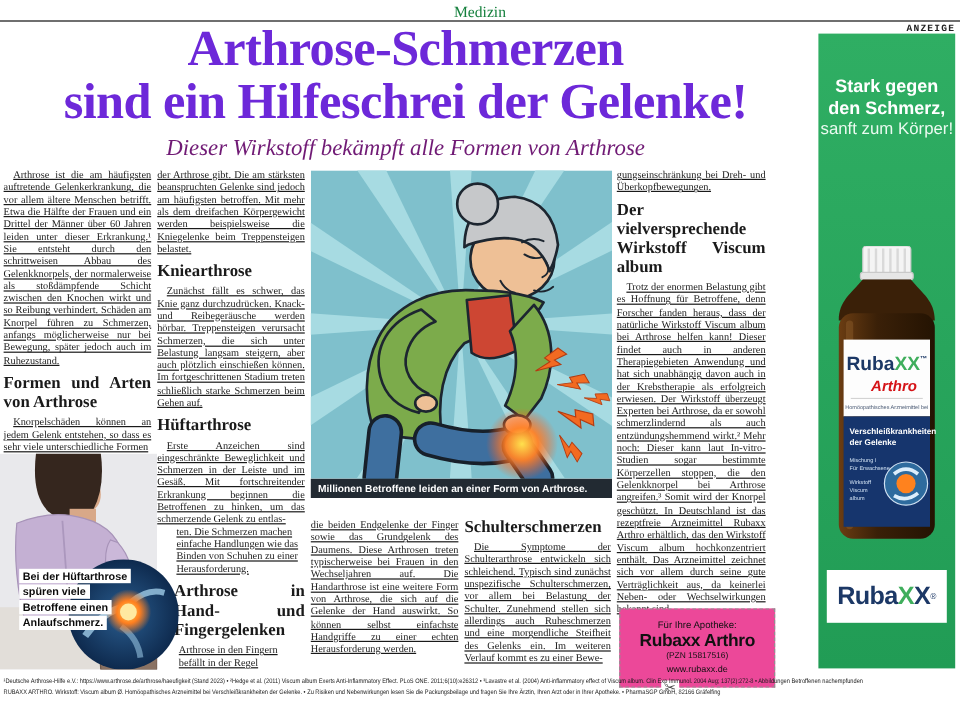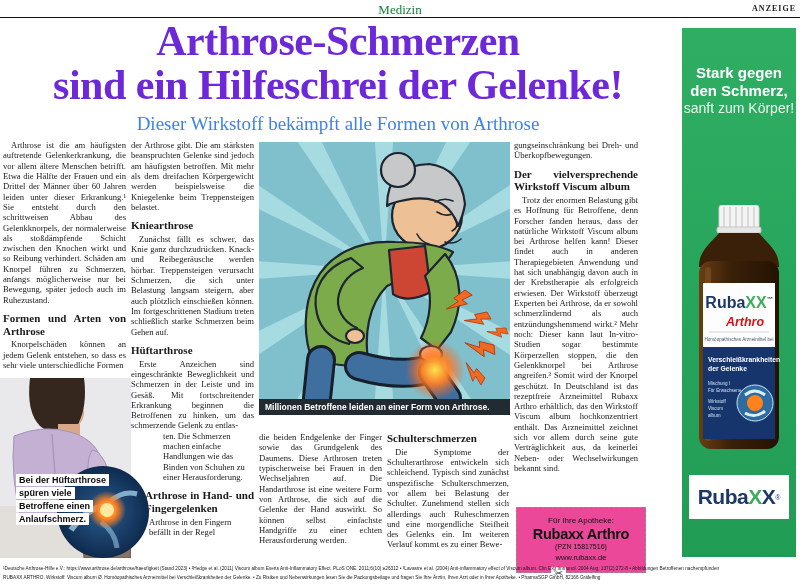--- a/index.html
+++ b/index.html
@@ -1,38 +1,38 @@
 <!DOCTYPE html>
 <html><head>
 <meta charset="utf-8">
 <style>
   html,body{margin:0;padding:0;}
   .page{position:relative;width:800px;height:587px;background:#ffffff;overflow:hidden;
         font-family:"Liberation Serif",serif;color:#1a1a1a;}
   
   .kicker{position:absolute;top:2px;left:0;width:800px;text-align:center;font-size:13px;color:#15803d;}
-  .anzeige{position:absolute;top:4px;right:4px;font-family:Liberation Serif, serif;
+  .anzeige{position:absolute;top:20px;right:4px;font-family:Liberation Mono, monospace;
            font-size:8px;font-weight:700;letter-spacing:1px;color:#222;}
   .rule{position:absolute;top:17px;left:0;width:800px;border-top:1.5px solid #111;}
   
   .headline{position:absolute;top:20px;left:0;width:676px;text-align:center;
             font-weight:700;font-size:42px;line-height:1.04;color:#6d28d9;letter-spacing:-0.5px;}
-  .subhead{position:absolute;top:113px;left:0;width:676px;text-align:center;font-size:19px;color:#3b82f6;}
+  .subhead{position:absolute;top:113px;left:0;width:676px;text-align:center;font-size:19px;color:#701a75;font-style:italic;}
   
   .col{position:absolute;width:123px;font-size:8.6px;line-height:1.2;text-align:justify;}
-  .col p{margin:0;}
+  .col p{margin:0;text-decoration:underline;}
   .col p.ind{text-indent:8px;}
-  .col h3{margin:7px 0 2px 0;font-size:11px;line-height:1.15;}
+  .col h3{margin:7px 0 2px 0;font-size:14px;line-height:1.15;}
   .c1{left:3px;top:140px;}
   .c2{left:131px;top:140px;}
   .c3{left:259px;top:432px;}
   .c4{left:387px;top:432px;width:122px;}
   .c4 h3{margin-top:0;}
   .c5{left:514px;top:140px;width:124px;}
-  .pl1{padding-left:32px;text-align:left;}
+  .pl1{padding-left:16px;text-align:left;}
   .pl2{padding-left:14px;}
   .pl3{padding-left:18px;text-align:left;}
   
   .main-img{position:absolute;left:259px;top:142px;width:251px;height:273px;}
   .main-caption{position:absolute;left:0;bottom:0;width:251px;height:16px;background:#222a32;
     color:#fff;font-family:"Liberation Sans",sans-serif;font-size:8.5px;font-weight:700;
     line-height:16px;padding-left:6px;box-sizing:border-box;white-space:nowrap;overflow:hidden;}
   
   .hip-photo{position:absolute;left:0;top:378px;width:131px;height:180px;}
   .hip-caption{position:absolute;left:4px;top:96px;width:104px;z-index:4;

